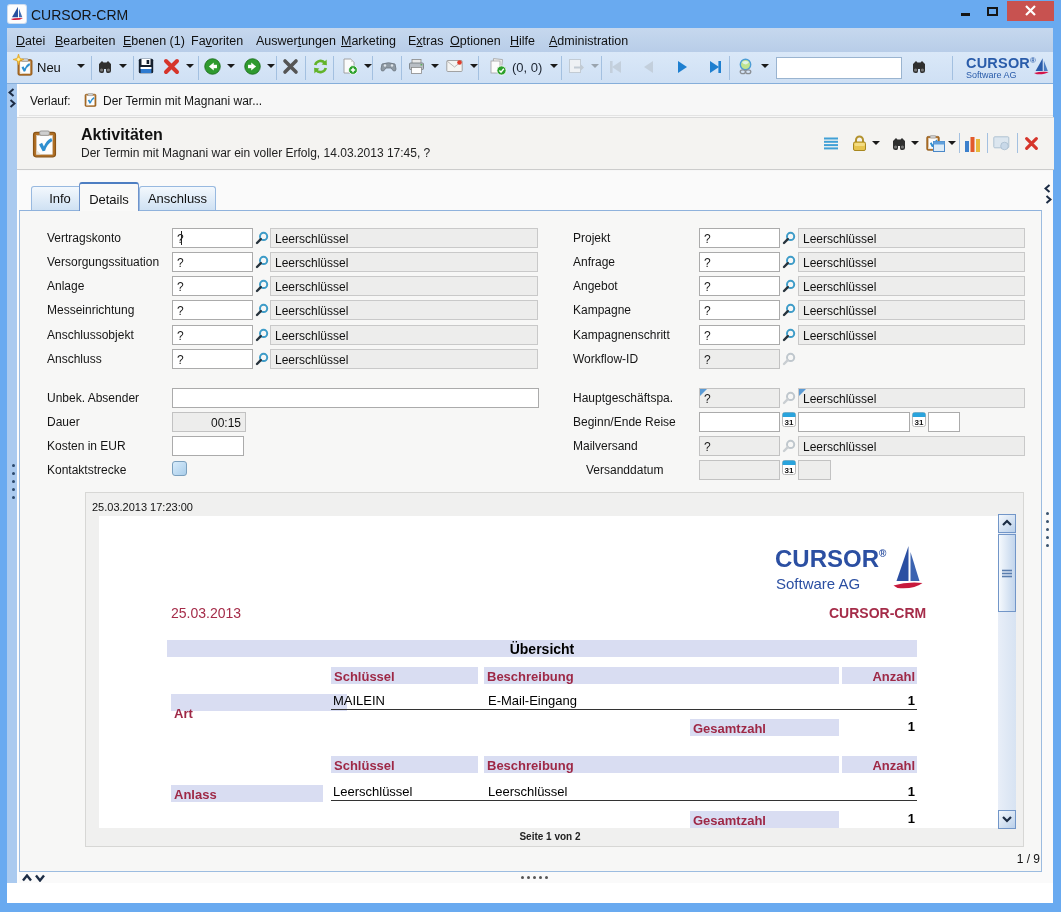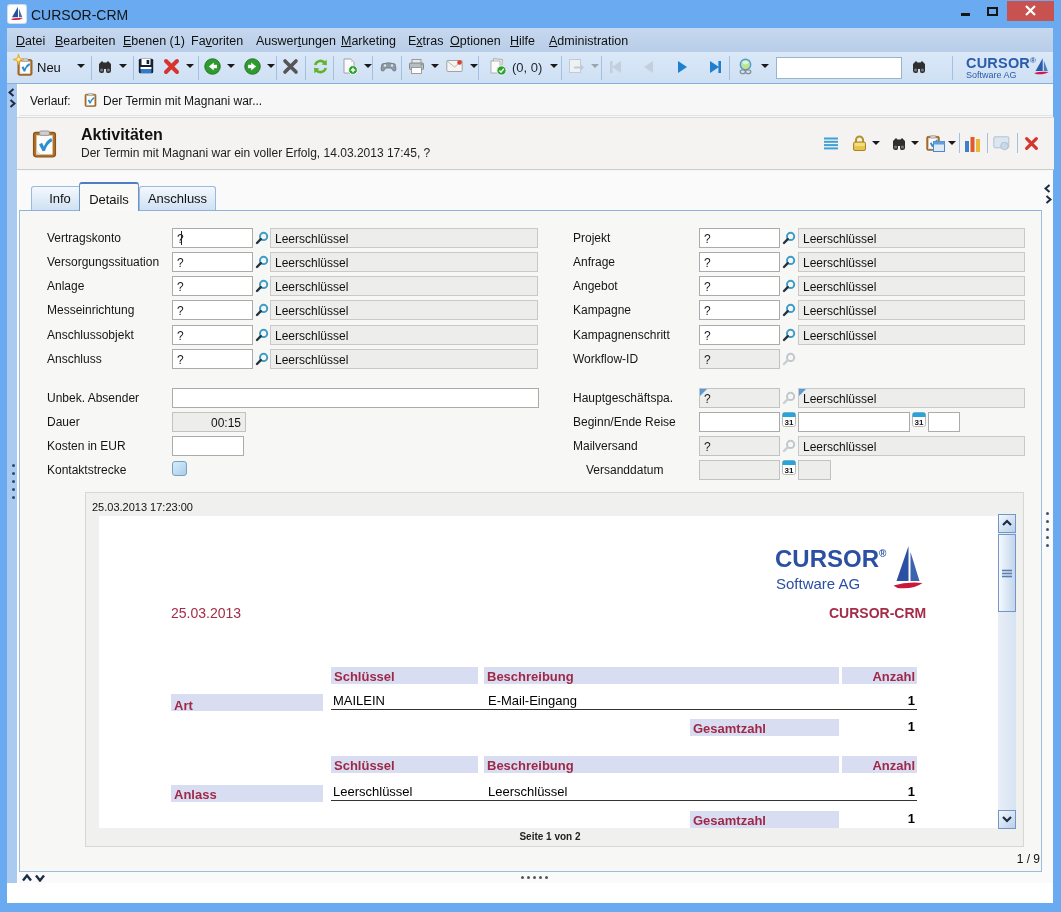--- a/index.html
+++ b/index.html
@@ -472,24 +472,25 @@
 <div class="abs" style="left:99px;top:516px;width:899px;height:312px;background:#fff"></div>
 <div class="abs" style="left:775px;top:545px;font-size:24px;font-weight:bold;color:#2b4fa2">CURSOR<span style="font-size:10px;vertical-align:10px">®</span></div>
 <div class="abs" style="left:776px;top:575px;font-size:15px;color:#2b4fa2">Software AG</div>
 <svg class="abs" style="left:893px;top:544px" width="30" height="48" viewBox="0 0 30 48">
       <path d="M15.5 2 L15.5 37 L3.5 37 Z" fill="#2b4fa2"></path>
       <path d="M17.5 8 L17.5 37 L26.5 37 Z" fill="#3b63b0"></path>
       <path d="M0.5 41.5 Q14 37.5 29.5 39 Q21 45.5 4.5 44 Z" fill="#c8193c"></path>
     </svg>
 <div class="abs" style="left:171px;top:605px;font-size:14px;font-weight:normal;color:#a52c49">25.03.2013</div>
 <div class="abs" style="left:829px;top:605px;font-size:14px;font-weight:bold;color:#a52c49">CURSOR-CRM</div>
+<div class="abs lav" style="left:167px;top:640px;width:750px;height:17px;text-align:center;font-size:14px;font-weight:bold;color:#000;padding-top:1px">Übersicht</div>
 <div class="abs lav crimson" style="left:331px;top:667px;width:147px;height:17px;font-size:13px;padding:2px 0 0 3px">Schlüssel</div>
 <div class="abs lav crimson" style="left:484px;top:667px;width:355px;height:17px;font-size:13px;padding:2px 0 0 3px">Beschreibung</div>
 <div class="abs lav crimson" style="left:842px;top:667px;width:75px;height:17px;font-size:13px;text-align:right;padding:2px 2px 0 0">Anzahl</div>
-<div class="abs lav crimson" style="left:171px;top:694px;width:152px;height:17px;font-size:13px;padding:4px 0 0 3px">Art</div>
+<div class="abs lav crimson" style="left:171px;top:694px;width:176px;height:17px;font-size:13px;padding:12px 0 0 3px">Art</div>
 <div class="rv" style="left:333px;top:693px;color:#000">MAILEIN</div>
 <div class="rv" style="left:488px;top:693px;color:#000">E-Mail-Eingang</div>
 <div class="rv" style="left:842px;top:693px;width:73px;text-align:right;font-weight:bold;color:#000">1</div>
 <div class="abs" style="left:331px;top:709px;width:586px;height:1px;background:#333"></div>
 <div class="abs lav crimson" style="left:690px;top:719px;width:149px;height:17px;font-size:13px;padding:2px 0 0 3px">Gesamtzahl</div>
 <div class="rv" style="left:842px;top:719px;width:73px;text-align:right;font-weight:bold;color:#000">1</div>
 <div class="abs lav crimson" style="left:331px;top:756px;width:147px;height:17px;font-size:13px;padding:2px 0 0 3px">Schlüssel</div>
 <div class="abs lav crimson" style="left:484px;top:756px;width:355px;height:17px;font-size:13px;padding:2px 0 0 3px">Beschreibung</div>
 <div class="abs lav crimson" style="left:842px;top:756px;width:75px;height:17px;font-size:13px;text-align:right;padding:2px 2px 0 0">Anzahl</div>
 <div class="abs lav crimson" style="left:171px;top:785px;width:152px;height:17px;font-size:13px;padding:2px 0 0 3px">Anlass</div>

